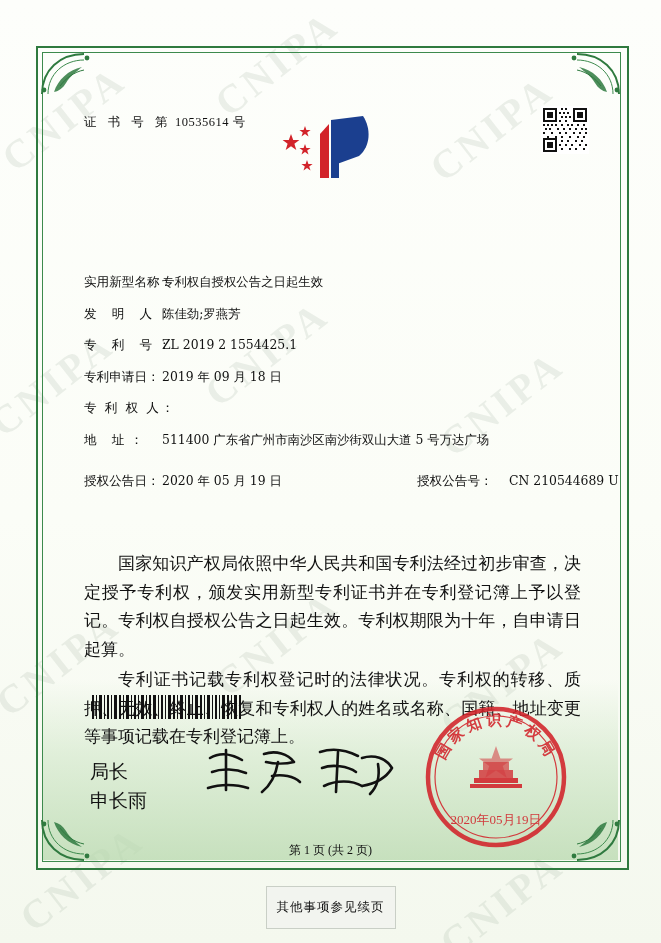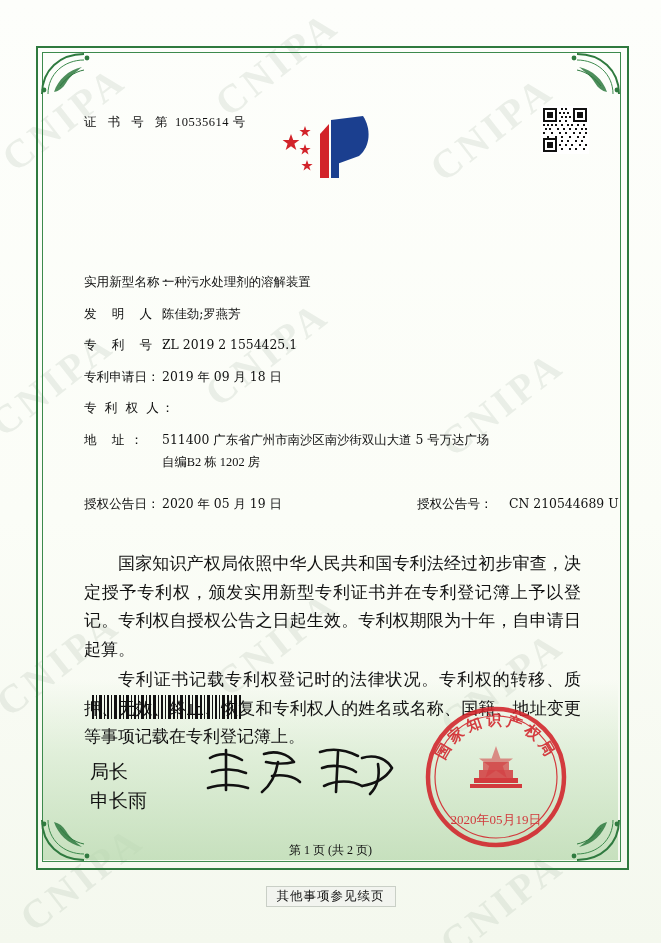--- a/index.html
+++ b/index.html
@@ -216,21 +216,21 @@
     font-size: 12px;
     color: #111;
   }
 
   
   .footer-note {
     position: absolute;
     left: 50%;
     transform: translateX(-50%);
     top: 886px;
-    padding: 1px 10px;
+    padding: 12px 10px;
     border: 1px solid #c9cfc6;
     background: #f2f4ef;
     font-family: "Liberation Serif", "DejaVu Serif", serif;
     font-size: 12.5px;
     color: #111;
     letter-spacing: 1px;
   }
 </style>
 </head>
 <body>
@@ -390,21 +390,21 @@
           <polygon points="40,46 41.4,50 45.6,50 42.2,52.6 43.5,56.6 40,54.1 36.5,56.6 37.8,52.6 34.4,50 38.6,50"></polygon>
         </g>
       </svg>
     </div>
 
 
     <div class="fields">
 
       <div class="frow">
         <div class="flabel">实用新型名称：</div>
-        <div class="fvalue">一种污水处理剂的溶解装置</div>
+        <div class="fvalue">专利权自授权公告之日起生效</div>
       </div>
 
       <div class="frow">
         <div class="flabel sp4">发    明    人：</div>
         <div class="fvalue">陈佳劲;罗燕芳</div>
       </div>
 
       <div class="frow">
         <div class="flabel sp4">专    利    号：</div>
         <div class="fvalue">ZL 2019 2 1554425.1</div>
@@ -416,21 +416,20 @@
       </div>
 
       <div class="frow">
         <div class="flabel sp2">专  利  权  人：</div>
       </div>
 
       <div class="frow">
         <div class="flabel sp4">地        址：</div>
         <div class="fvalue">511400 广东省广州市南沙区南沙街双山大道 5 号万达广场</div>
       </div>
-      <div class="addr-second">自编B2 栋 1202 房</div>
 
       <div class="frow two">
         <div class="flabel">授权公告日：</div>
         <div class="fvalue">2020 年 05 月 19 日</div>
         <div class="flabel2">授权公告号：</div>
         <div class="fvalue">CN 210544689 U</div>
       </div>
     </div>
 
     <div class="para">

